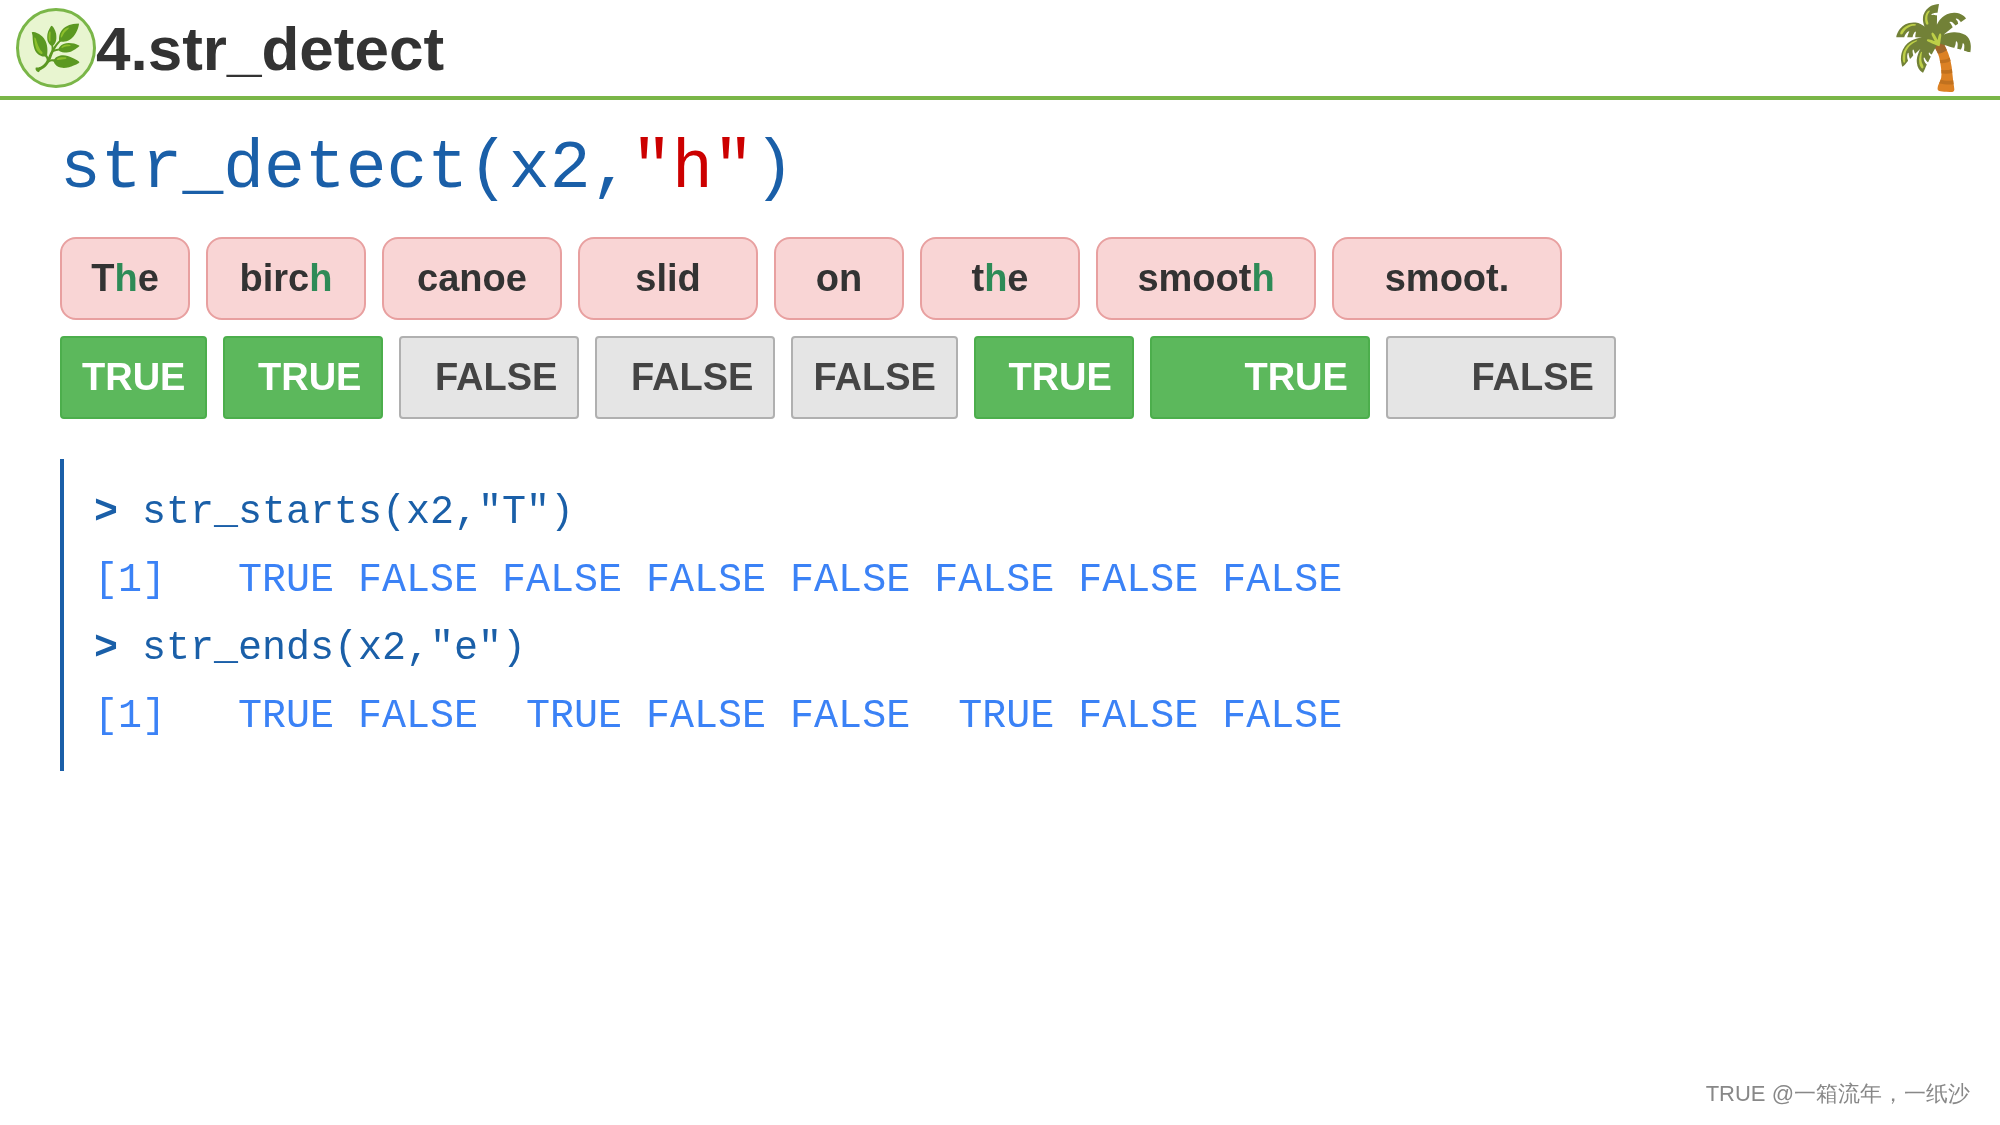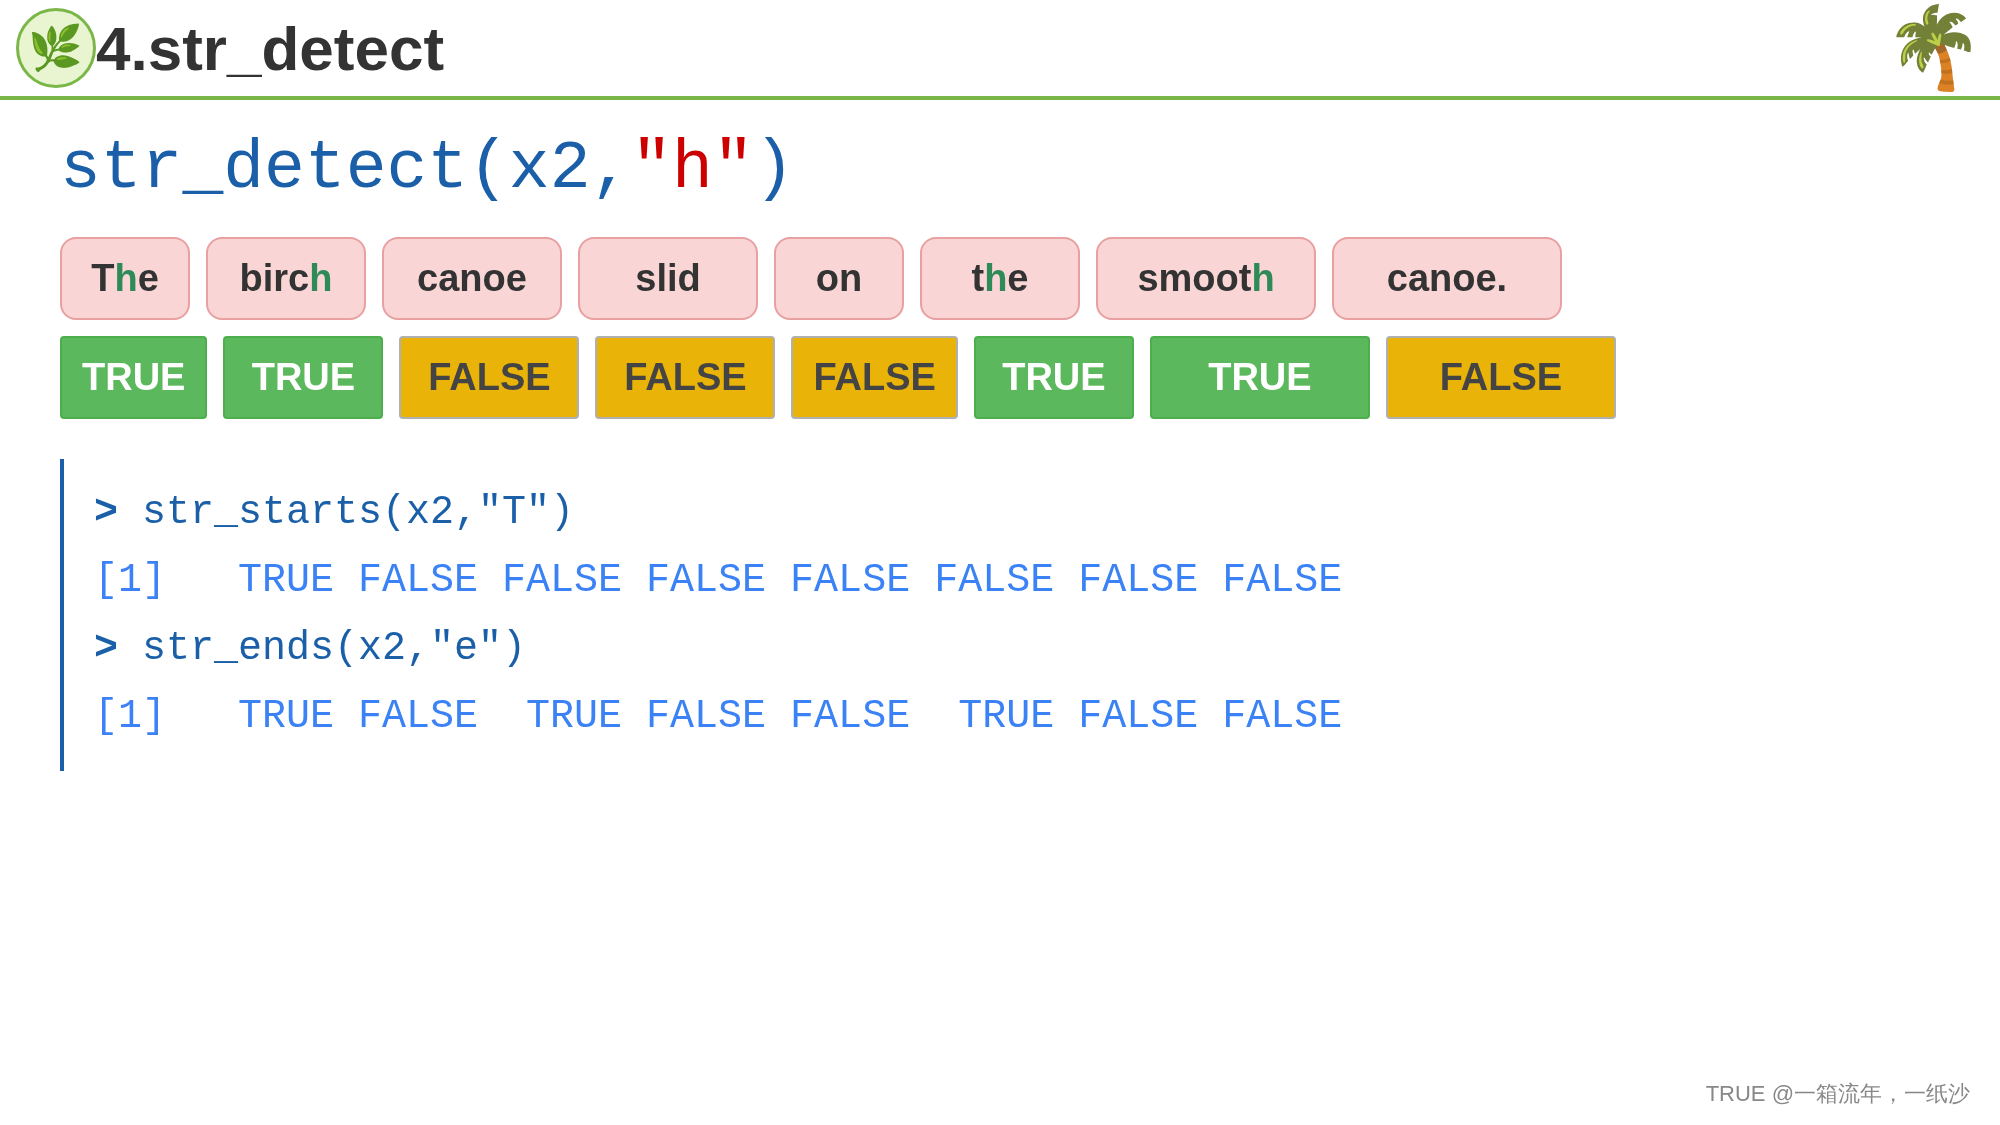--- a/index.html
+++ b/index.html
@@ -97,34 +97,34 @@
       display: flex;
       gap: 16px;
       margin-bottom: 40px;
       flex-wrap: nowrap;
     }
 
     .bool-box {
       padding: 18px 20px;
       font-size: 38px;
       font-weight: bold;
-      text-align: center;
+      text-align: right;
       border-radius: 4px;
       min-width: 110px;
       border: 2px solid;
     }
 
     .bool-box.true-box {
       background: #5cb85c;
       border-color: #4cae4c;
       color: #fff;
     }
 
     .bool-box.false-box {
-      background: #eab308;
+      background: #e5e5e5;
       border-color: #b0b0b0;
       color: #444;
     }
 
     
     .code-block {
       border-left: 4px solid #1a5fa8;
       padding: 20px 30px;
       margin-top: 20px;
       font-family: 'Courier New', monospace;
@@ -202,21 +202,21 @@
     </div>
     <div class="word-box word-box-canoe">canoe</div>
     <div class="word-box word-box-slid">slid</div>
     <div class="word-box word-box-on">on</div>
     <div class="word-box word-box-the2">
       t<span class="highlight-h">h</span>e
     </div>
     <div class="word-box word-box-smooth">
       smoot<span class="highlight-h">h</span>
     </div>
-    <div class="word-box word-box-planks">canoe.</div>
+    <div class="word-box word-box-planks">smoot.</div>
 
   </div>
 
   <div class="bool-row">
     <div class="bool-box true-box bool-box-1">TRUE</div>
     <div class="bool-box true-box bool-box-2">TRUE</div>
     <div class="bool-box false-box bool-box-3">FALSE</div>
     <div class="bool-box false-box bool-box-4">FALSE</div>
     <div class="bool-box false-box bool-box-5">FALSE</div>
     <div class="bool-box true-box bool-box-6">TRUE</div>

